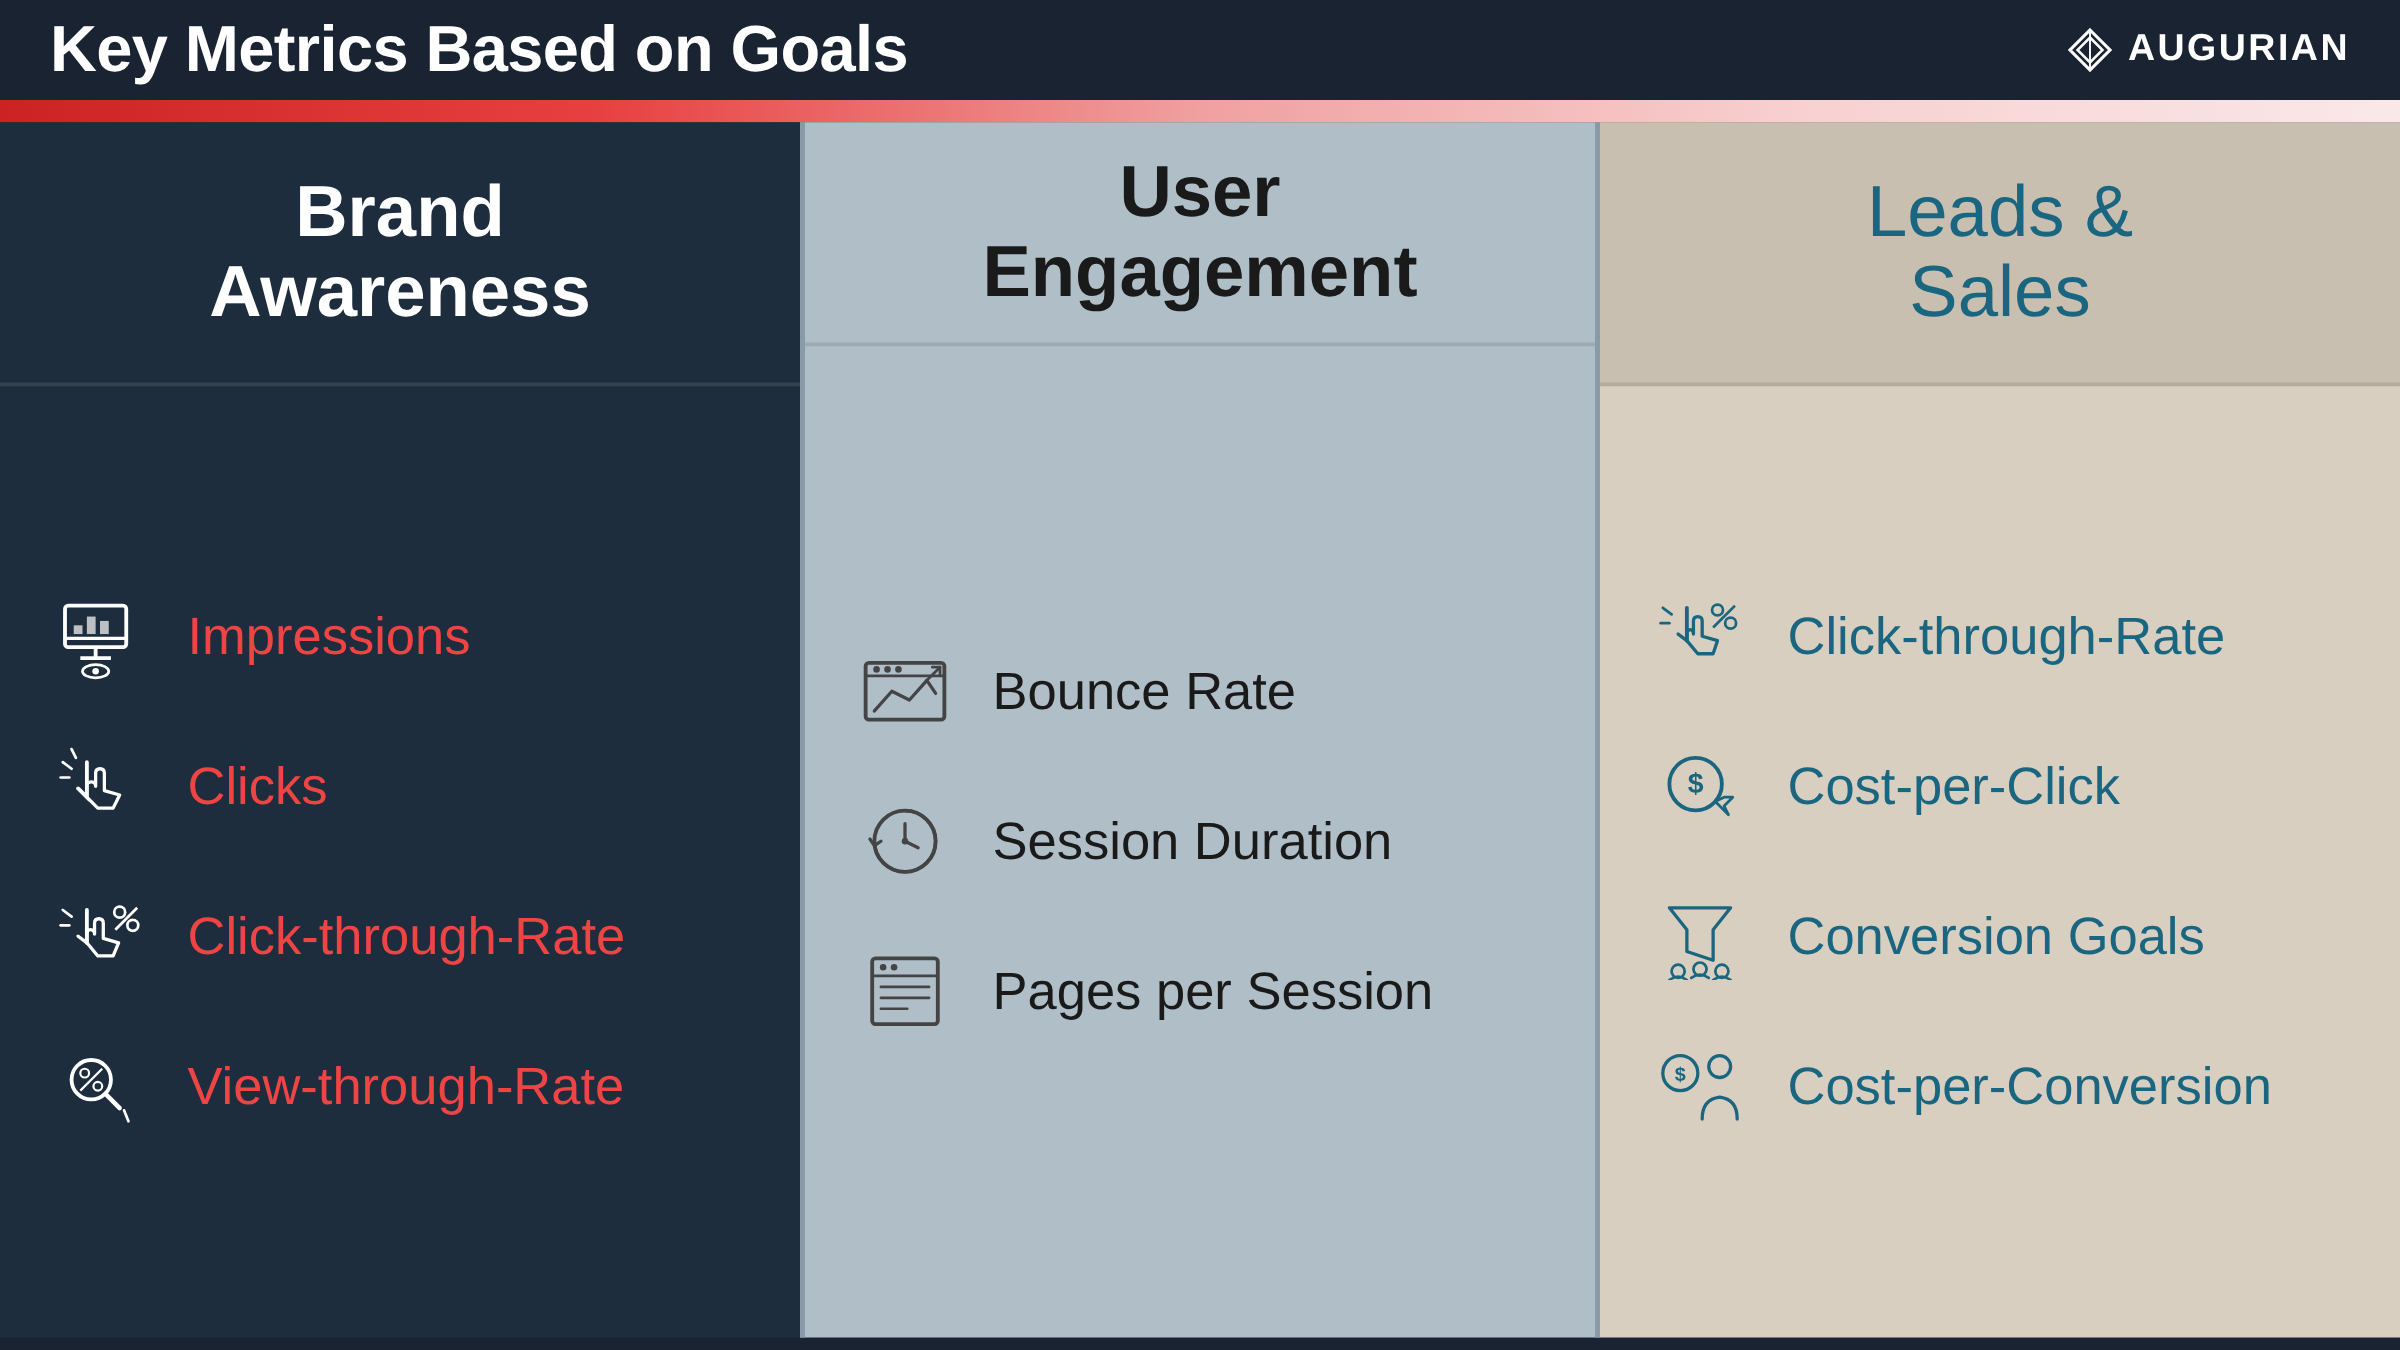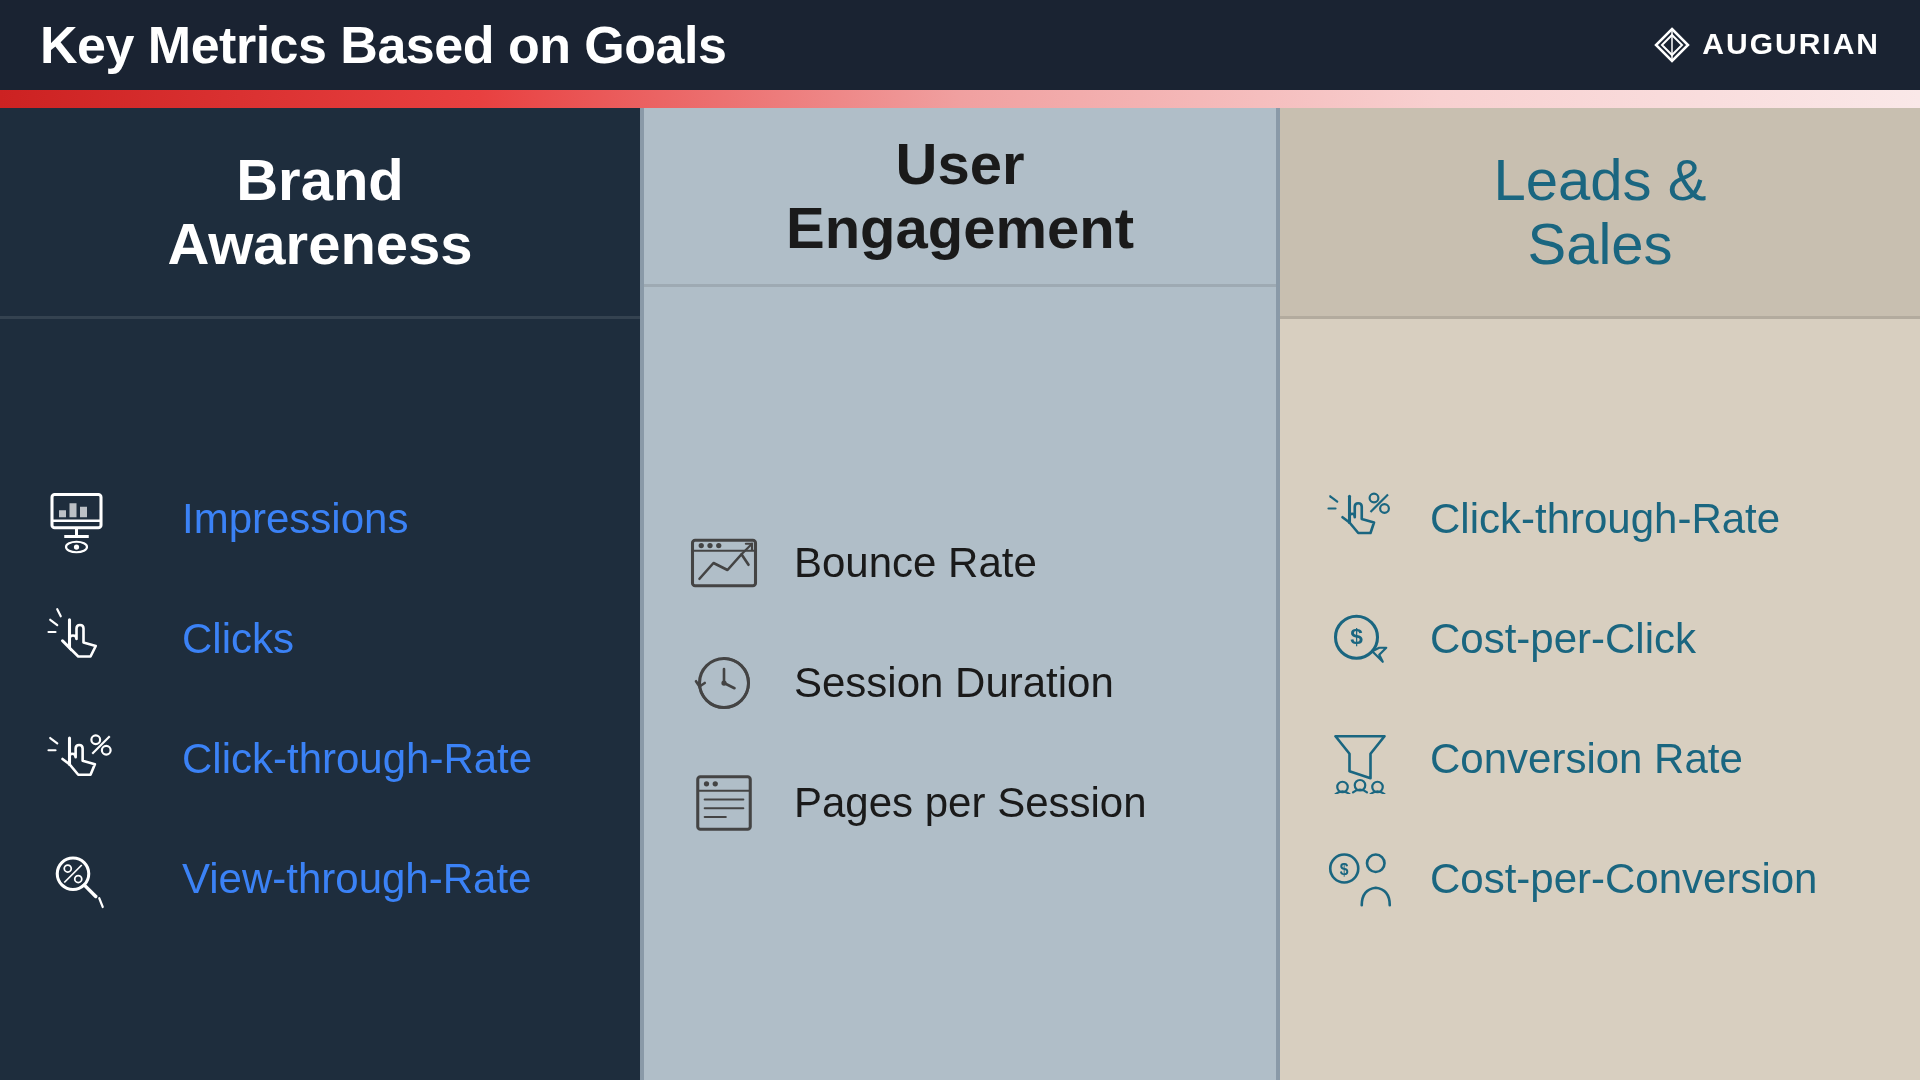--- a/index.html
+++ b/index.html
@@ -12,21 +12,21 @@
       background: #1a2332;
     }
 
     
     .header {
       background: #1a2332;
       padding: 20px 40px;
       display: flex;
       align-items: center;
       justify-content: space-between;
-      height: 90px;
+      height: 80px;
     }
 
     .header-title {
       color: #ffffff;
       font-size: 52px;
       font-weight: 900;
       letter-spacing: -0.5px;
     }
 
     .logo-area {
@@ -150,22 +150,21 @@
       height: 70px;
     }
 
     .metric-label {
       font-size: 42px;
       font-weight: 500;
       line-height: 1.1;
     }
 
     .metric-label-white {
-      color: #3b82f6;
-      margin-left: 32px;
+      color: #ef4444;
     }
 
     .metric-label-dark {
       color: #1a1a1a;
     }
 
     .metric-label-teal {
       color: #1a6680;
     }
   </style>
@@ -385,21 +384,21 @@
             <path d="M12 14 L68 14 L52 34 L52 62 L28 54 L28 34 Z" stroke="#1a6680" stroke-width="3" fill="none" stroke-linejoin="round"></path>
 
             <circle cx="20" cy="72" r="6" stroke="#1a6680" stroke-width="2.5" fill="none"></circle>
             <path d="M12 80 Q20 74 28 80" stroke="#1a6680" stroke-width="2.5" fill="none" stroke-linecap="round"></path>
             <circle cx="40" cy="70" r="6" stroke="#1a6680" stroke-width="2.5" fill="none"></circle>
             <path d="M32 78 Q40 72 48 78" stroke="#1a6680" stroke-width="2.5" fill="none" stroke-linecap="round"></path>
             <circle cx="60" cy="72" r="6" stroke="#1a6680" stroke-width="2.5" fill="none"></circle>
             <path d="M52 80 Q60 74 68 80" stroke="#1a6680" stroke-width="2.5" fill="none" stroke-linecap="round"></path>
           </svg>
         </div>
-        <span class="metric-label metric-label-teal">Conversion Rate</span>
+        <span class="metric-label metric-label-teal">Conversion Goals</span>
       </div>
 
       <div class="metric-item">
         <div class="metric-icon">
           <svg viewBox="0 0 80 80" fill="none" xmlns="http://www.w3.org/2000/svg">
 
             <circle cx="22" cy="28" r="16" stroke="#1a6680" stroke-width="3" fill="none"></circle>
             <text x="22" y="35" text-anchor="middle" font-size="18" fill="#1a6680" font-weight="bold">$</text>
 
             <circle cx="58" cy="22" r="10" stroke="#1a6680" stroke-width="3" fill="none"></circle>

